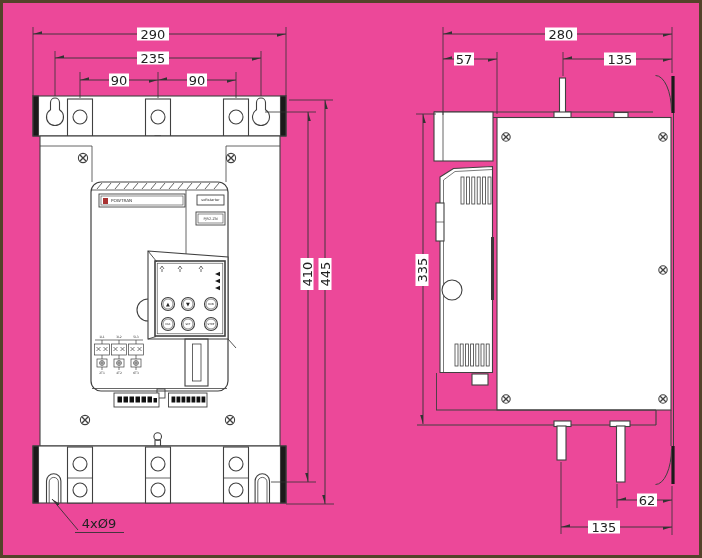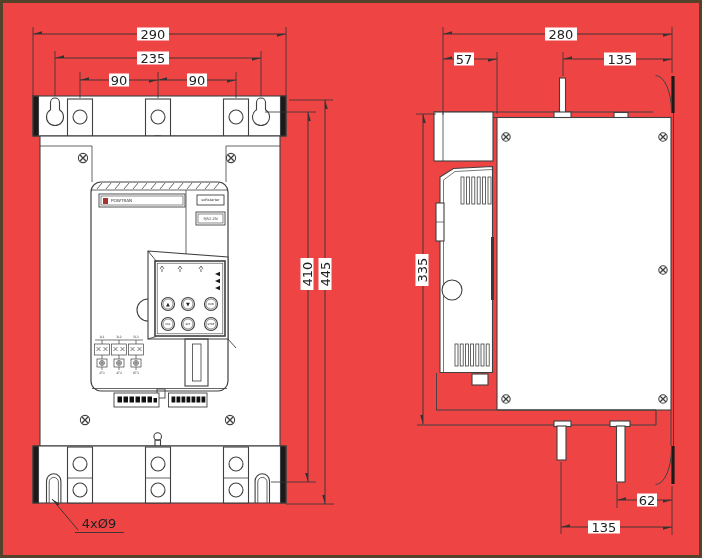--- a/index.html
+++ b/index.html
@@ -1,21 +1,21 @@
 <!DOCTYPE html>
 <html><head>
 <meta charset="utf-8">
 <style>
   html,body{margin:0;padding:0;background:#fff;}
   .frame{
     position:relative;
     width:702px;height:558px;
     box-sizing:border-box;
     border:3px solid #54432a;
-    background:#ef4444;
+    background:#ec4899;
     font-family:"DejaVu Sans", sans-serif;
   }
   svg{display:block;}
   svg text{
     font-family:"DejaVu Sans", sans-serif;
     fill:#222;
   }
   .dim-text{font-size:13px;}
   .micro{fill:#333;}
 </style>

